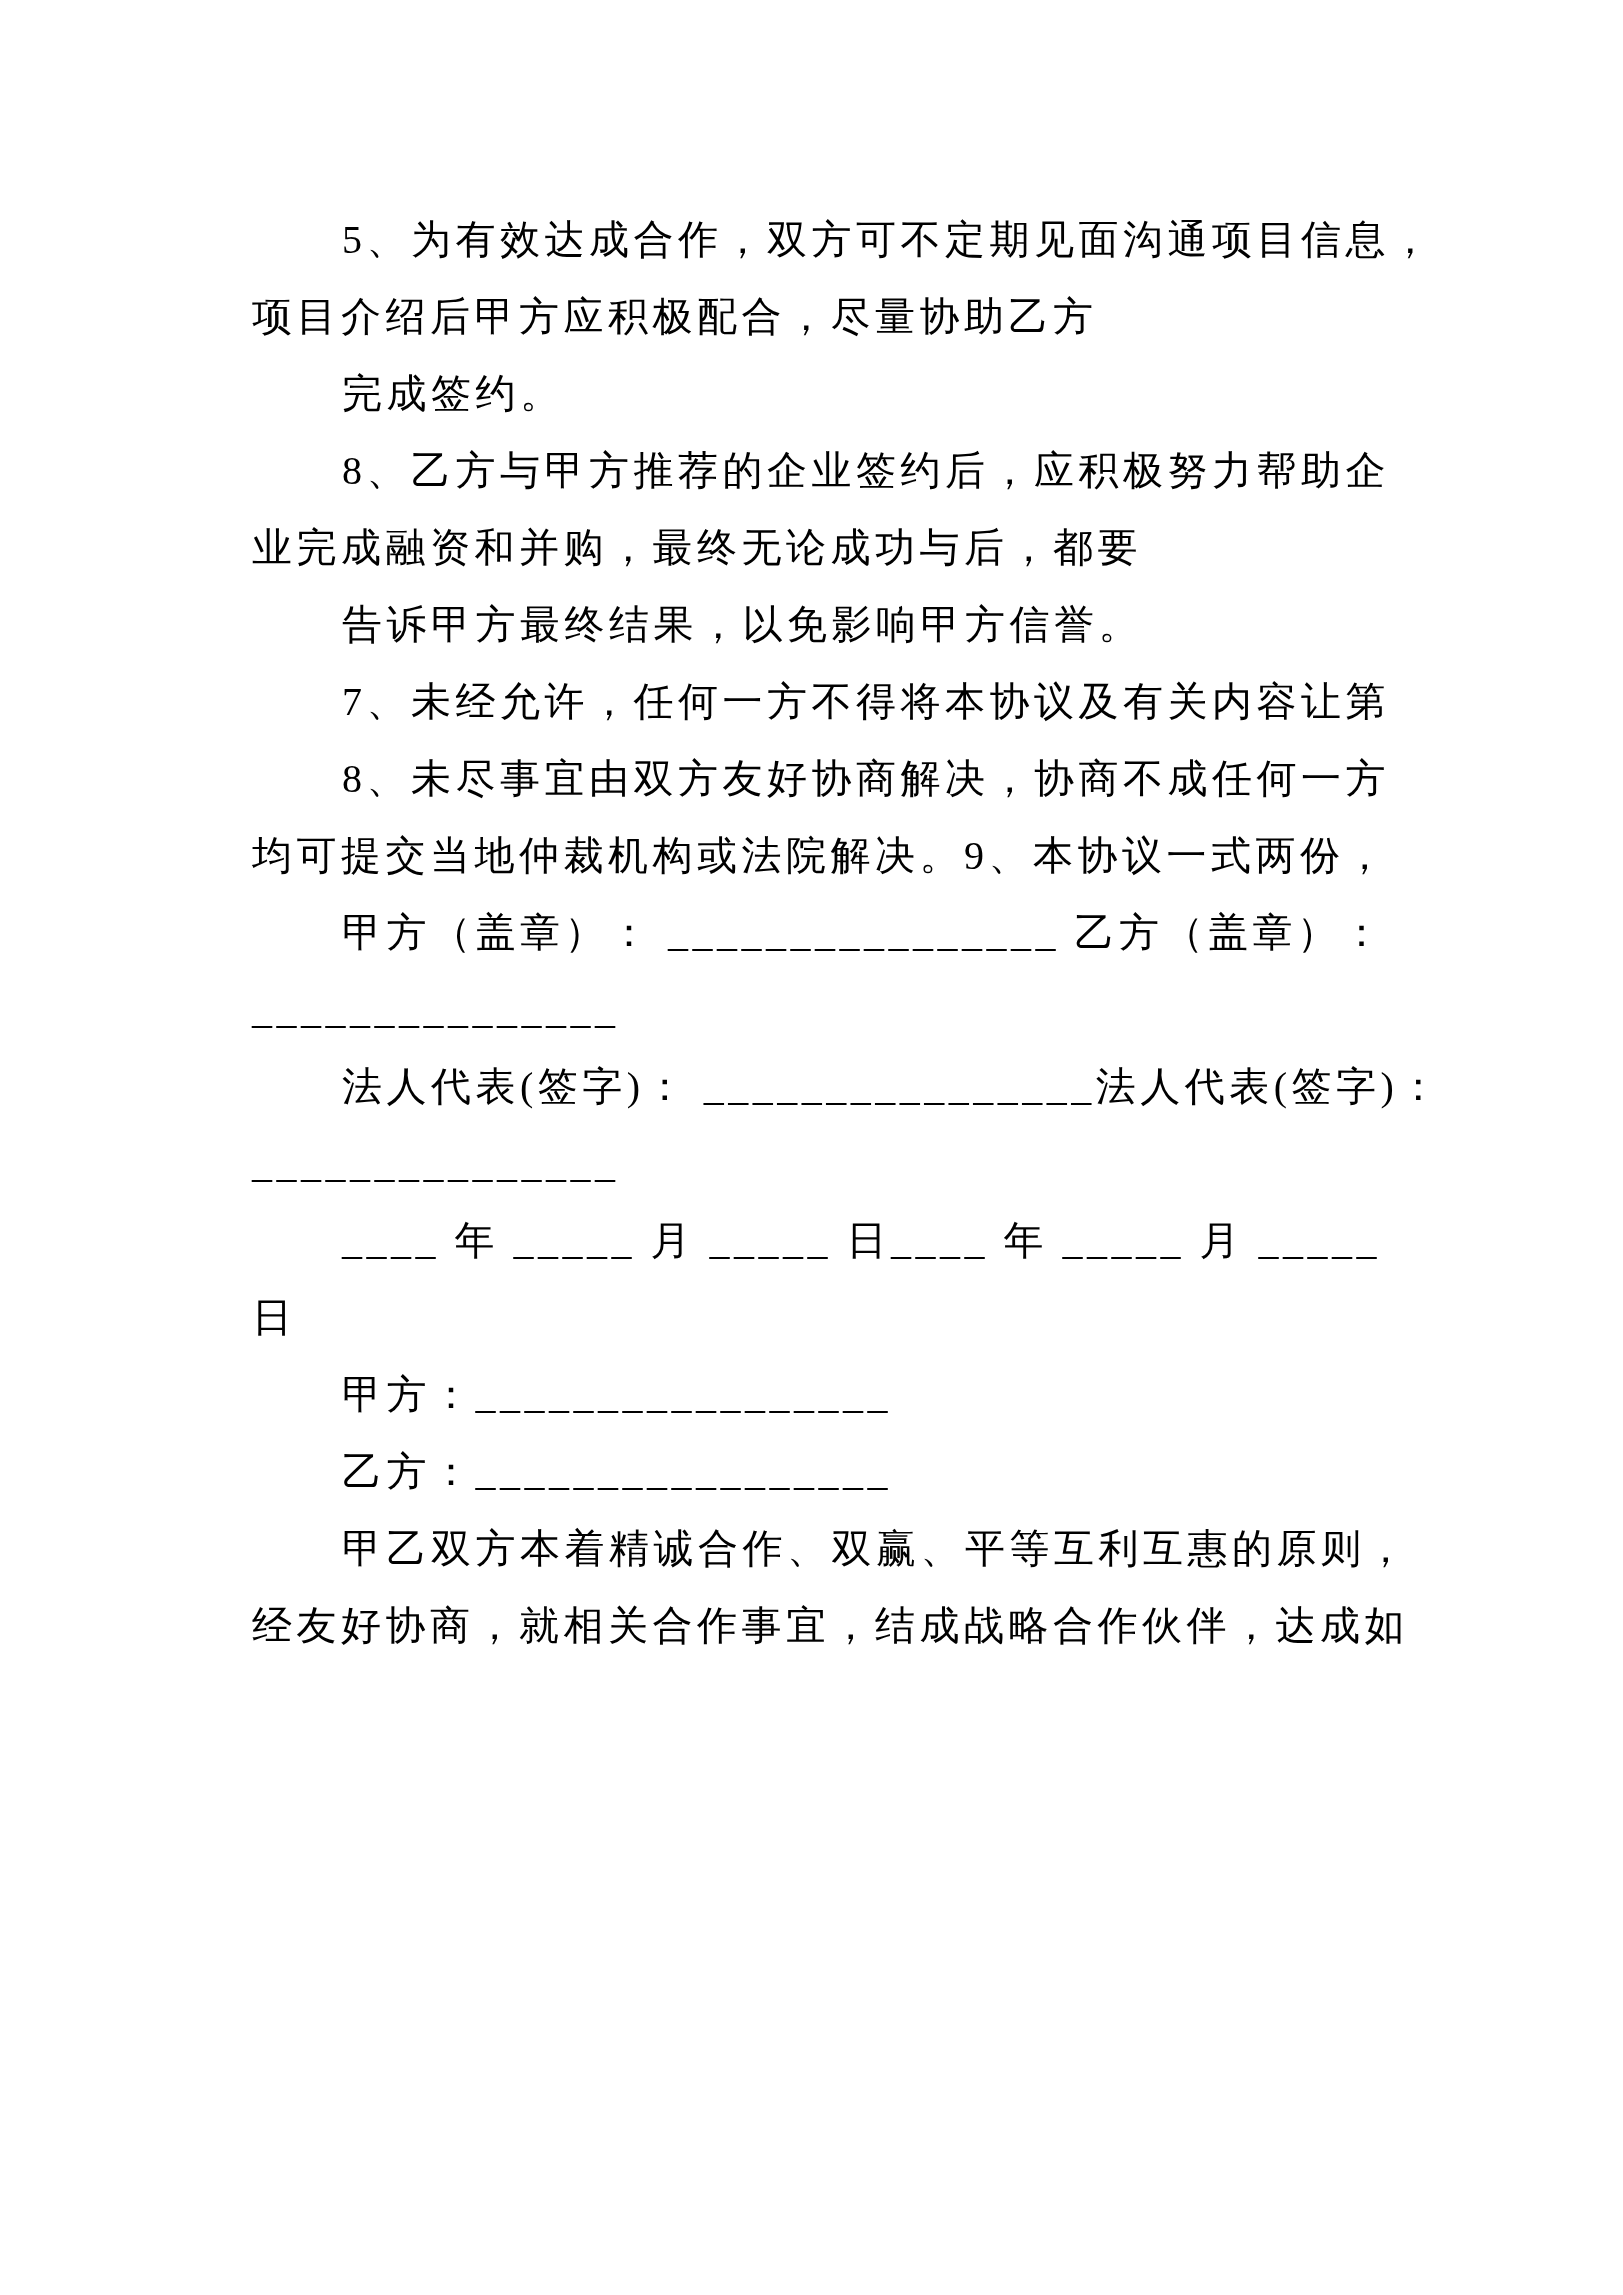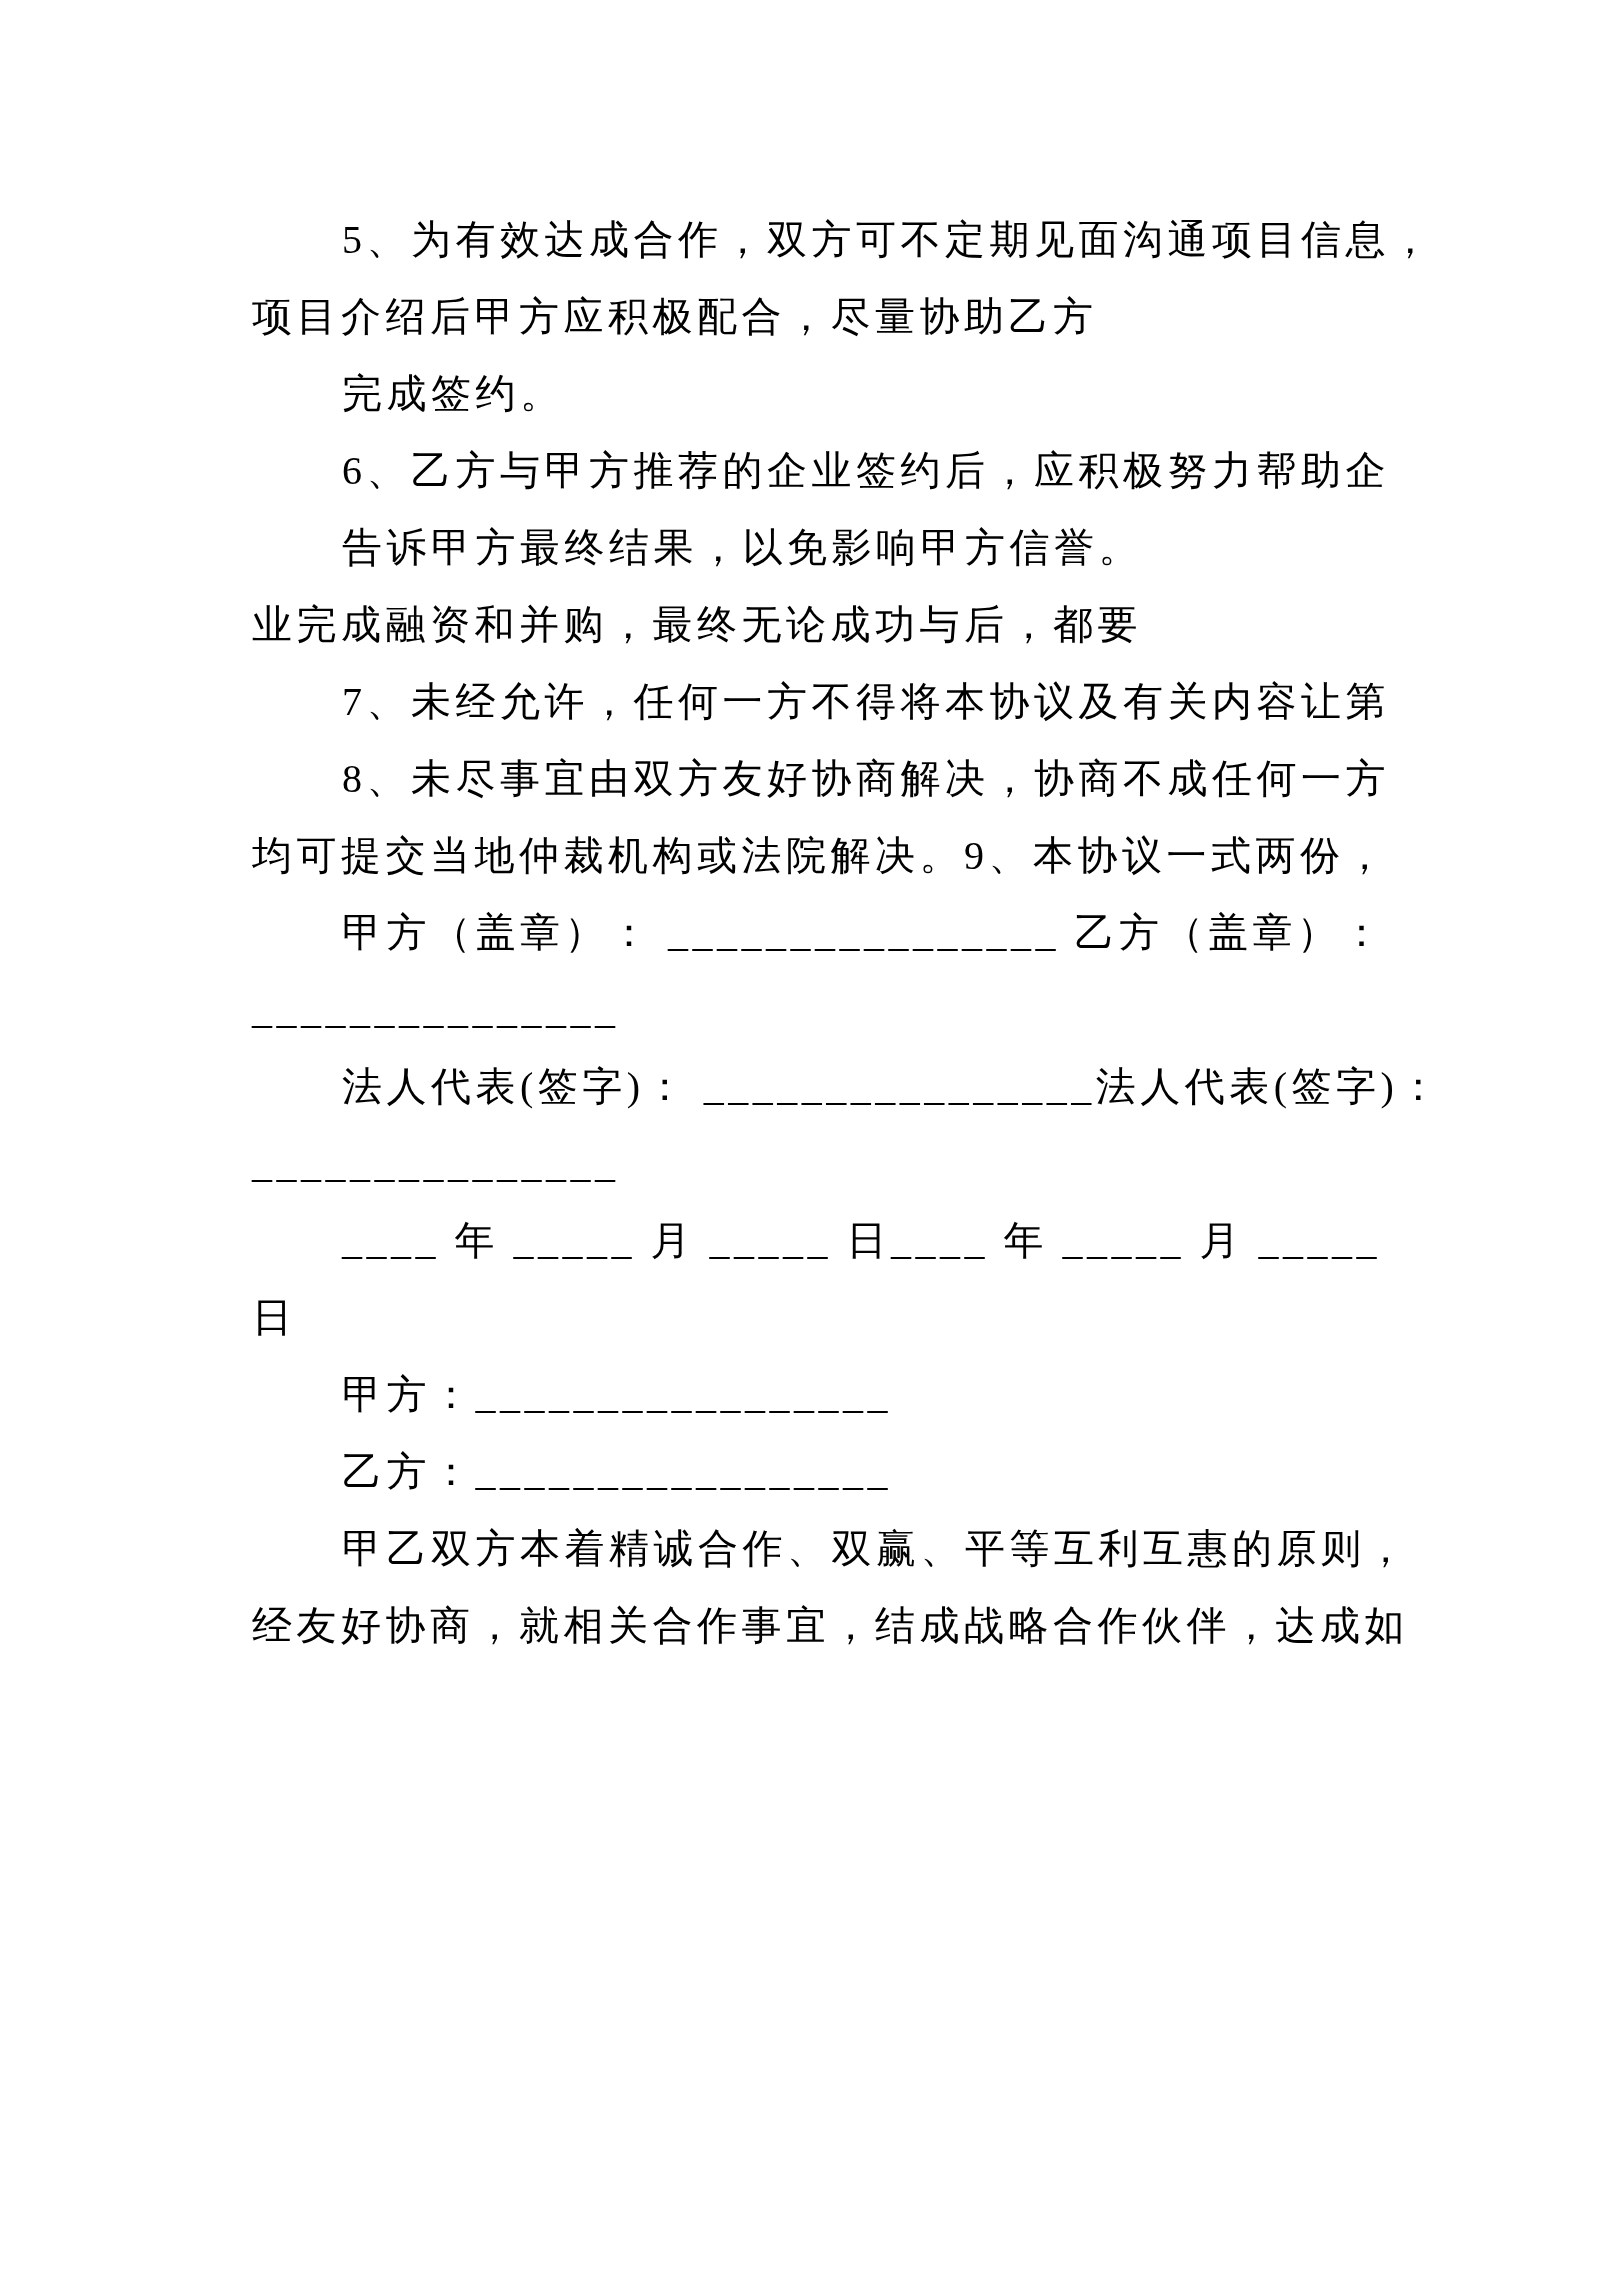--- a/index.html
+++ b/index.html
@@ -32,23 +32,23 @@
   }
 </style>
 </head>
 <body>
 
 <div class="page" style="background: rgb(255, 255, 255); color: rgb(0, 0, 0);">
   <div class="content" id="doc-lines">
       <div class="line indent">5、为有效达成合作，双方可不定期见面沟通项目信息，</div>
       <div class="line">项目介绍后甲方应积极配合，尽量协助乙方</div>
       <div class="line indent">完成签约。</div>
-      <div class="line indent">6、乙方与甲方推荐的企业签约后，应积极努力帮助企</div>
+      <div class="line indent">8、乙方与甲方推荐的企业签约后，应积极努力帮助企</div>
+      <div class="line">业完成融资和并购，最终无论成功与后，都要</div>
       <div class="line indent">告诉甲方最终结果，以免影响甲方信誉。</div>
-      <div class="line">业完成融资和并购，最终无论成功与后，都要</div>
       <div class="line indent">7、未经允许，任何一方不得将本协议及有关内容让第</div>
       <div class="line indent">8、未尽事宜由双方友好协商解决，协商不成任何一方</div>
       <div class="line">均可提交当地仲裁机构或法院解决。9、本协议一式两份，</div>
       <div class="line indent">甲方（盖章）： ________________ 乙方（盖章）：</div>
       <div class="line">_______________</div>
       <div class="line indent">法人代表(签字)： ________________法人代表(签字)：</div>
       <div class="line">_______________</div>
       <div class="line indent">____ 年 _____ 月 _____ 日____ 年 _____ 月 _____</div>
       <div class="line">日</div>
       <div class="line indent">甲方：_________________</div>

